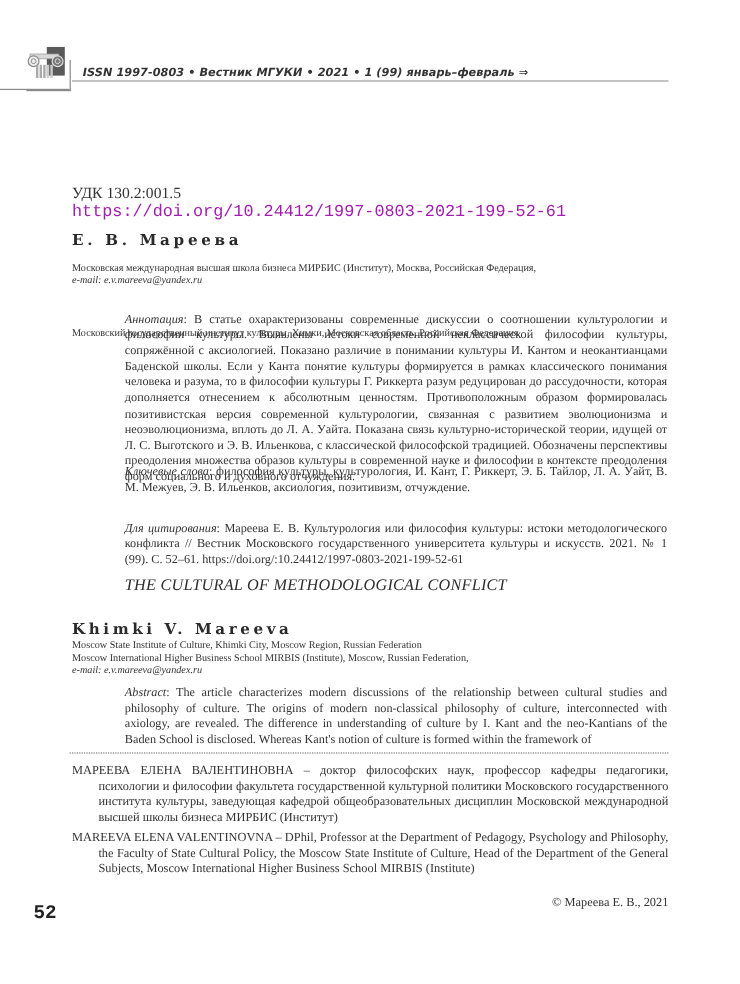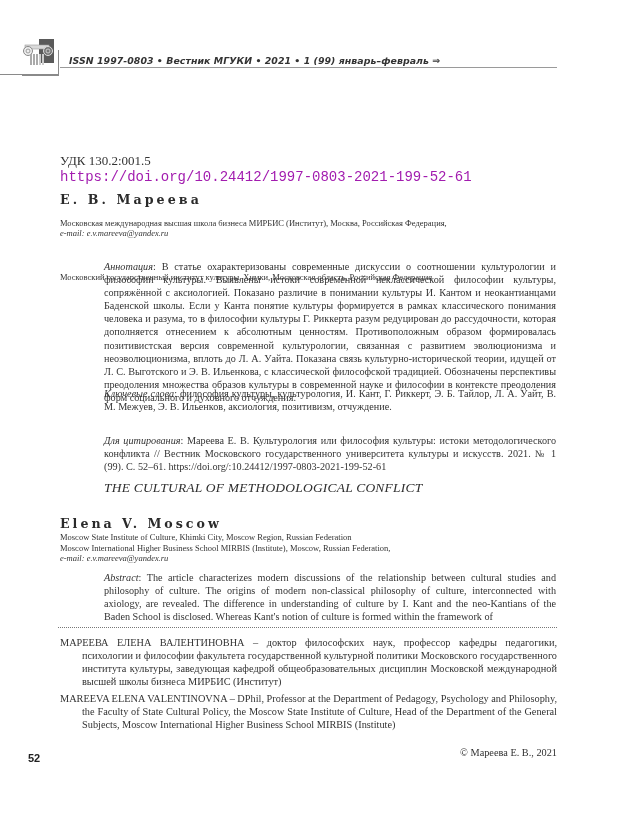--- a/index.html
+++ b/index.html
@@ -57,21 +57,21 @@
       font-family: "DejaVu Serif", serif; color: #2a2a2a;
     }
 
     .dotted { left: 58px; top: 627px; width: 499px; border-top: 1px dotted #777; }
 
     .bio { left: 60px; width: 497px; font-size: 10.3px; line-height: 13.1px; color: #333; text-align: justify; }
     .bio p { margin: 0; padding-left: 22px; text-indent: -22px; }
 
     .copyright { right: 60px; top: 747px; font-size: 10.3px; color: #333; }
     .page-num {
-      left: 28px; top: 752px; font-family: Liberation Sans, sans-serif; font-weight: bold; font-size: 11px; color: #222;
+      left: 28px; top: 752px; font-family: Liberation Mono, monospace; font-weight: bold; font-size: 16px; color: #222;
     }
   </style>
 </head>
 <body>
 
 <div class="abs logo">
   <svg width="40" height="36" viewBox="0 0 40 36">
     <rect x="20" y="0" width="15" height="24" fill="#5a5a5a"></rect>
     <rect x="6" y="6" width="24" height="4" fill="#d9d9d9" stroke="#999" stroke-width="0.6"></rect>
     <circle cx="9" cy="12" r="4.5" fill="#eee" stroke="#888" stroke-width="1"></circle>
@@ -113,21 +113,21 @@
 </div>
 
 <div class="abs block" style="top:434px;">
   <p><span class="it">Для цитирования</span><span>: Мареева Е. В.  Культурология или философия культуры: истоки методологического конфликта // Вестник Московского государственного университета культуры и искусств. 2021. № 1 (99). С. 52–61. https://doi.org/:10.24412/1997-0803-2021-199-52-61</span></p>
 </div>
 
 <div class="abs title-en">
   <div>THE CULTURAL OF METHODOLOGICAL CONFLICT</div>
 </div>
 
-<div class="abs author-en">Elena V. Moscow</div>
+<div class="abs author-en">Khimki V. Mareeva</div>
 <div class="abs affil" style="top:532px;">Moscow State Institute of Culture, Khimki City, Moscow Region, Russian Federation</div>
 <div class="abs affil" style="top:542.5px;">Moscow International Higher Business School MIRBIS (Institute), Moscow, Russian Federation,</div>
 <div class="abs affil" style="top:553px;">
   <span class="it">e-mail:</span>
   <span class="it">e.v.mareeva@yandex.ru</span>
 </div>
 
 <div class="abs block" style="top:571px;">
   <p><span class="it">Abstract</span><span>: The article characterizes modern discussions of the relationship between cultural studies and philosophy of culture. The origins of modern non-classical philosophy of culture, interconnected with axiology, are revealed. The difference in understanding of culture by I. Kant and the neo-Kantians of the Baden School is disclosed. Whereas Kant's notion of culture is formed within the framework of</span></p>
 </div>

